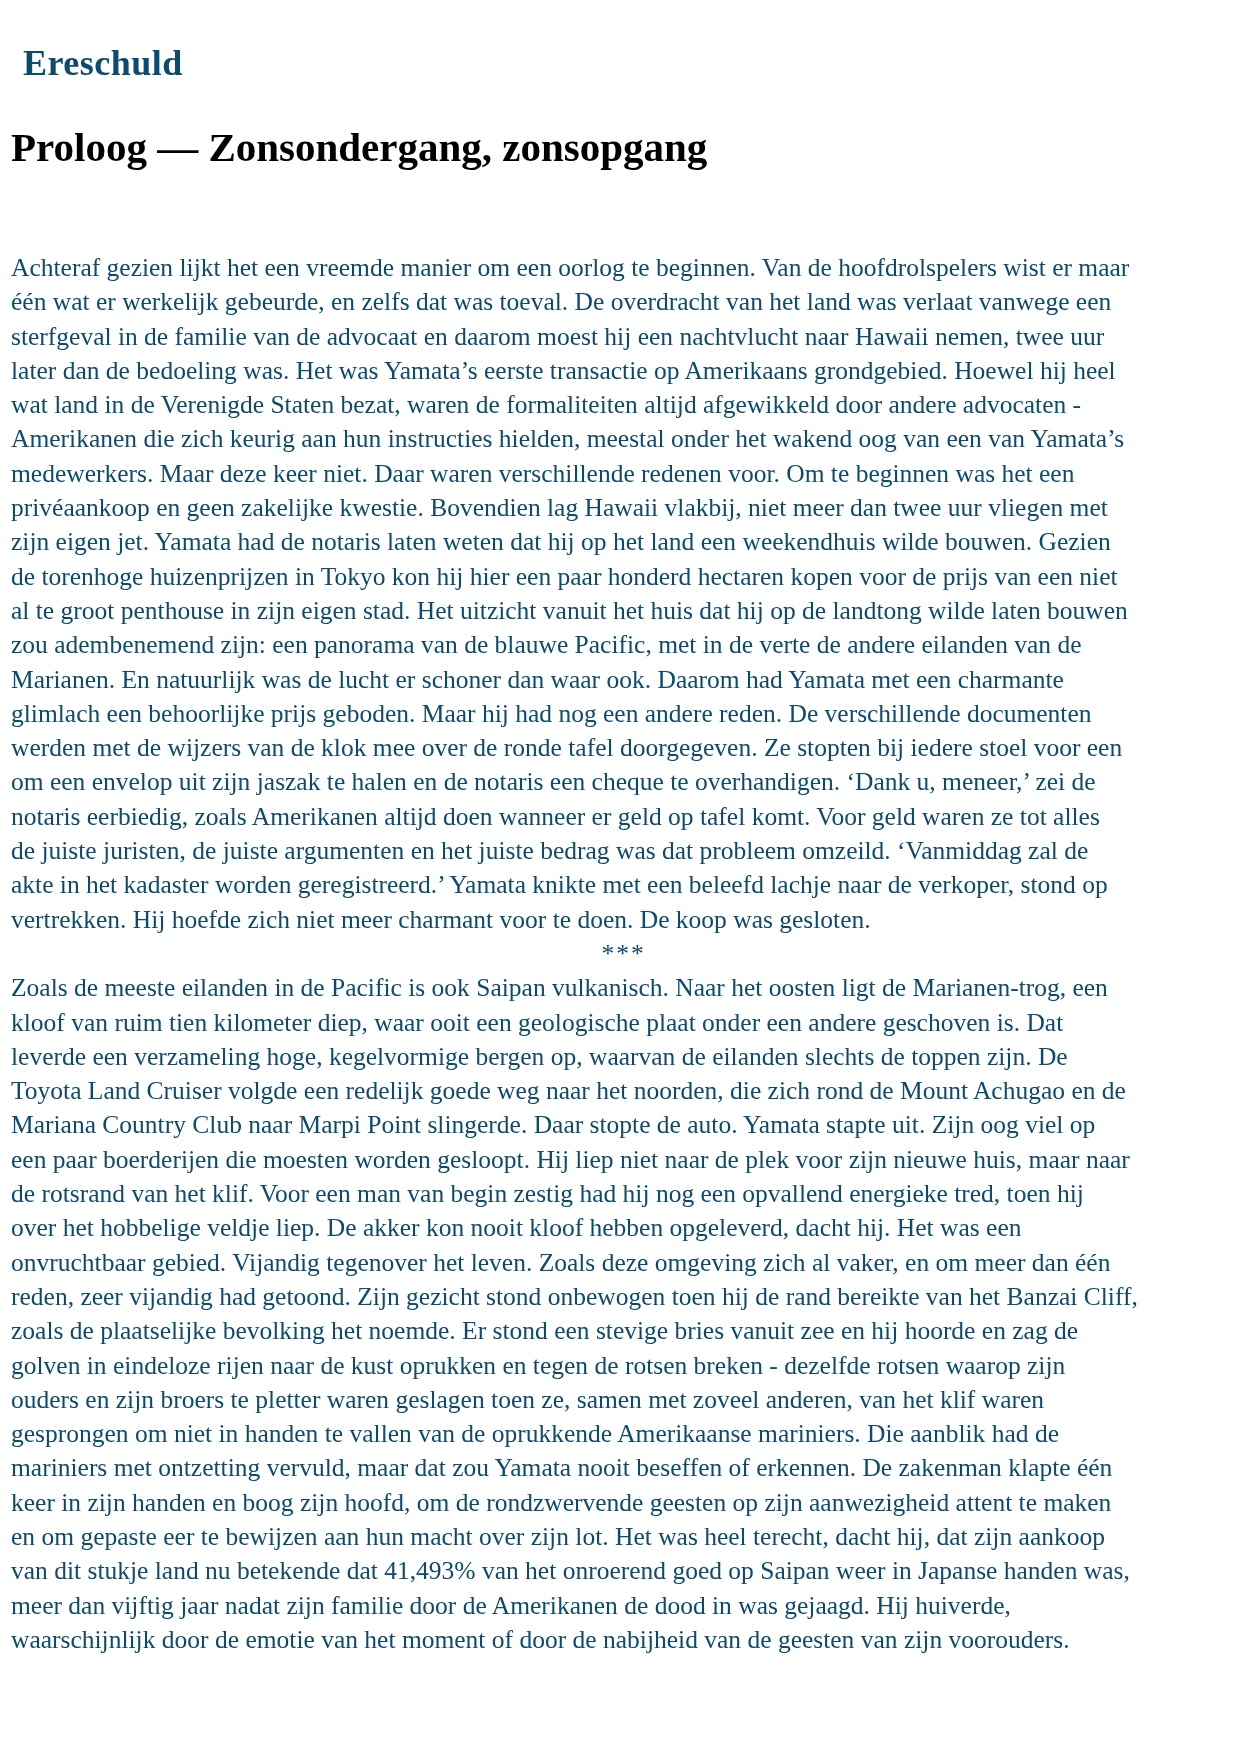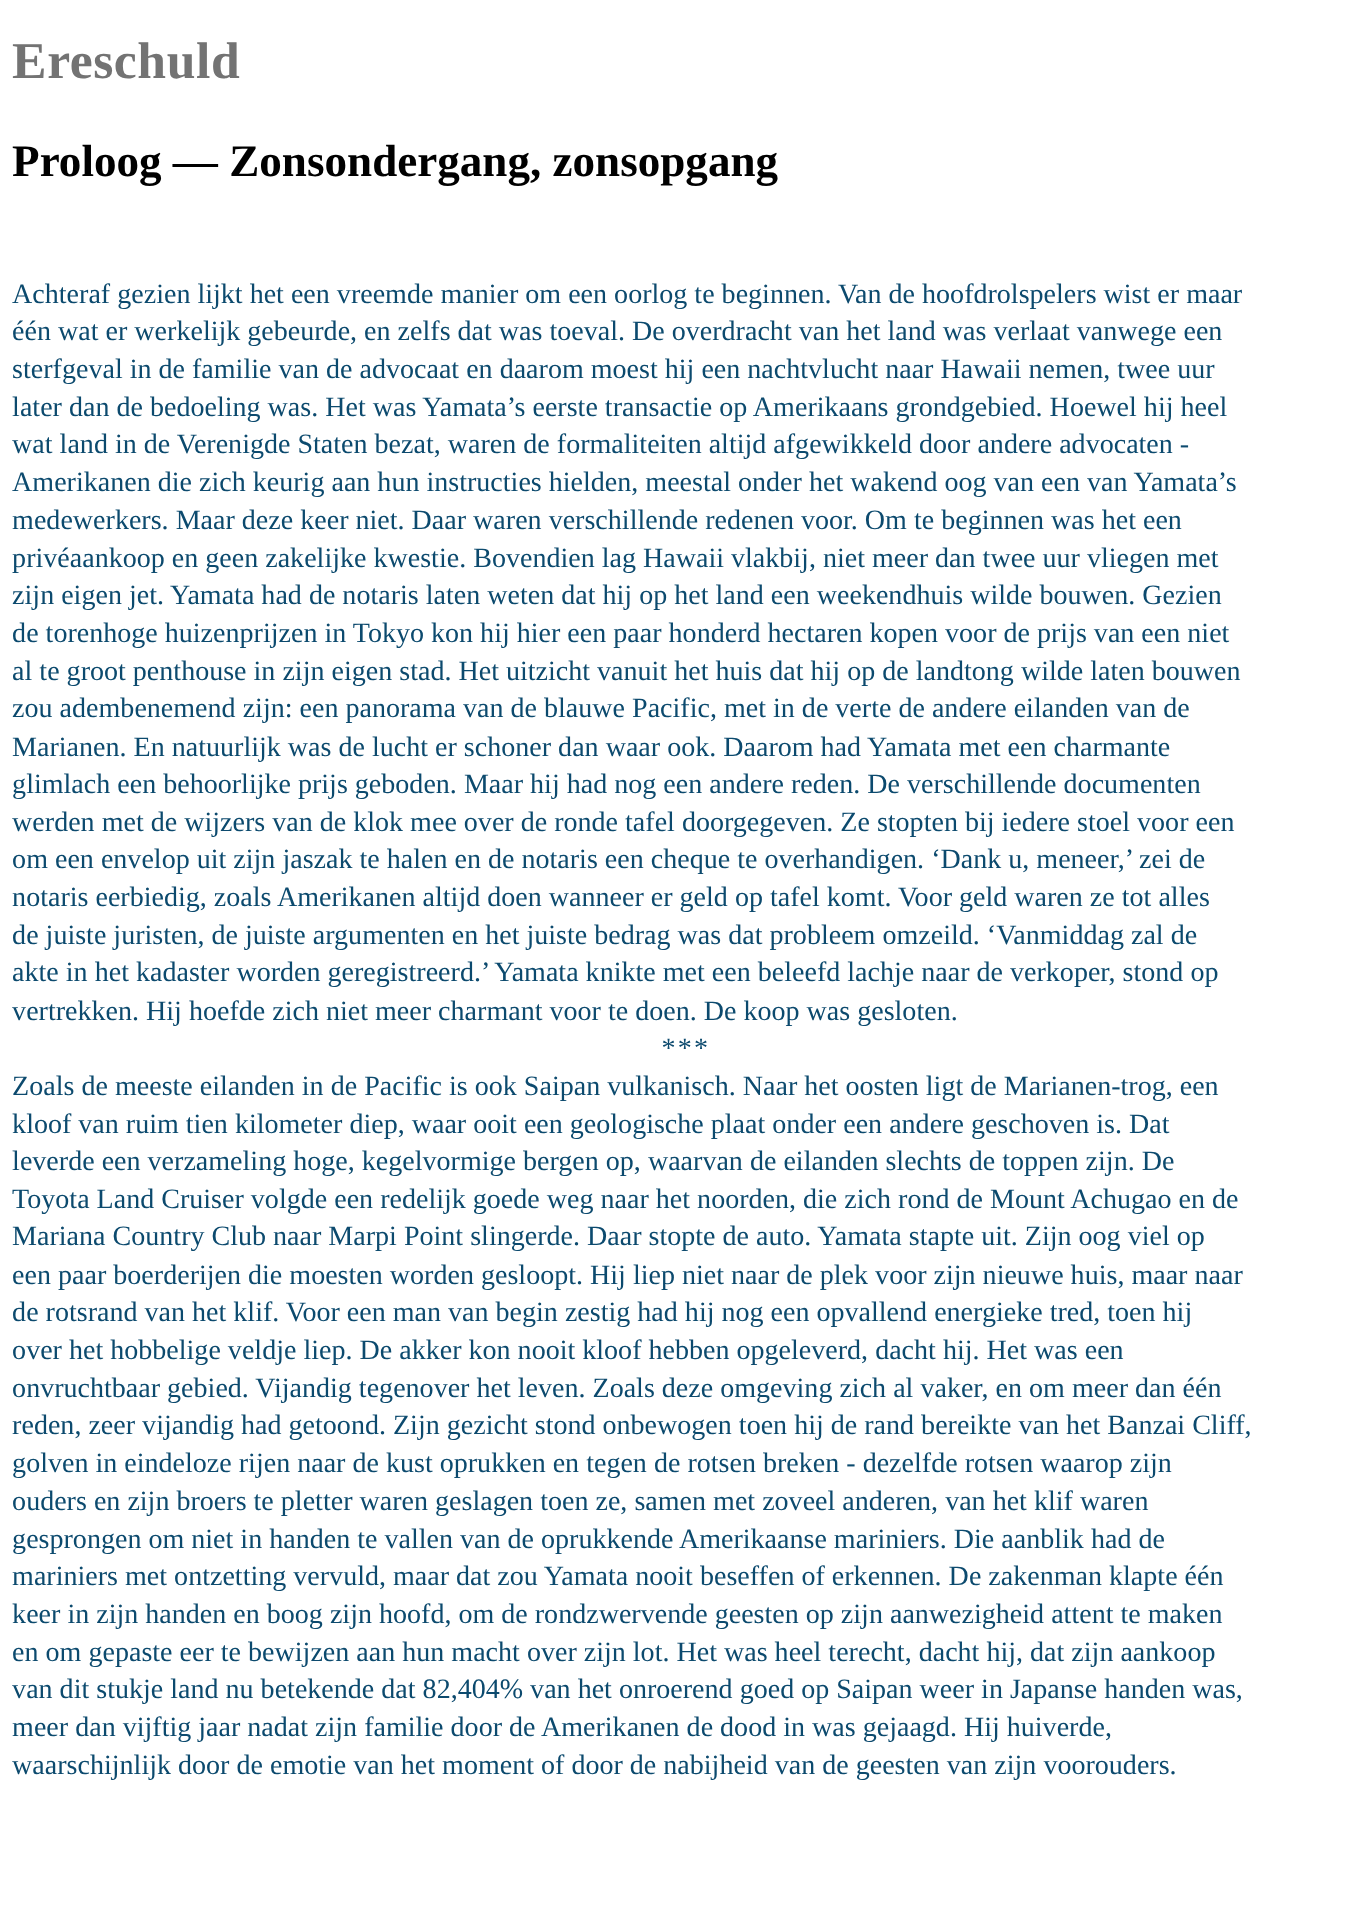--- a/index.html
+++ b/index.html
@@ -12,25 +12,25 @@
     width: 1240px;
     height: 1752px;
     box-sizing: border-box;
     background: #ffffff;
     padding: 33px 4px 0 11px;
     overflow: hidden;
     font-family: "Liberation Serif", serif;
     color: #1a1a1a;
   }
   .title {
-    margin: 0;
-    font-size: 47px;
+    margin: 12px;
+    font-size: 36px;
     line-height: 1;
     font-weight: 700;
-    color: #737373;
+    color: #0c4a6e;
     letter-spacing: 0.5px;
   }
   .subtitle {
     margin: 46px 0 0 0;
     font-size: 41px;
     line-height: 1;
     font-weight: 700;
     color: #000000;
   }
   .body {
@@ -78,23 +78,24 @@
       <div class="line">Zoals de meeste eilanden in de Pacific is ook Saipan vulkanisch. Naar het oosten ligt de Marianen-trog, een</div>
       <div class="line">kloof van ruim tien kilometer diep, waar ooit een geologische plaat onder een andere geschoven is. Dat</div>
       <div class="line">leverde een verzameling hoge, kegelvormige bergen op, waarvan de eilanden slechts de toppen zijn. De</div>
       <div class="line">Toyota Land Cruiser volgde een redelijk goede weg naar het noorden, die zich rond de Mount Achugao en de</div>
       <div class="line">Mariana Country Club naar Marpi Point slingerde. Daar stopte de auto. Yamata stapte uit. Zijn oog viel op</div>
       <div class="line">een paar boerderijen die moesten worden gesloopt. Hij liep niet naar de plek voor zijn nieuwe huis, maar naar</div>
       <div class="line">de rotsrand van het klif. Voor een man van begin zestig had hij nog een opvallend energieke tred, toen hij</div>
       <div class="line">over het hobbelige veldje liep. De akker kon nooit kloof hebben opgeleverd, dacht hij. Het was een</div>
       <div class="line">onvruchtbaar gebied. Vijandig tegenover het leven. Zoals deze omgeving zich al vaker, en om meer dan één</div>
       <div class="line">reden, zeer vijandig had getoond. Zijn gezicht stond onbewogen toen hij de rand bereikte van het Banzai Cliff,</div>
+      <div class="line">zoals de plaatselijke bevolking het noemde. Er stond een stevige bries vanuit zee en hij hoorde en zag de</div>
       <div class="line">golven in eindeloze rijen naar de kust oprukken en tegen de rotsen breken - dezelfde rotsen waarop zijn</div>
       <div class="line">ouders en zijn broers te pletter waren geslagen toen ze, samen met zoveel anderen, van het klif waren</div>
       <div class="line">gesprongen om niet in handen te vallen van de oprukkende Amerikaanse mariniers. Die aanblik had de</div>
       <div class="line">mariniers met ontzetting vervuld, maar dat zou Yamata nooit beseffen of erkennen. De zakenman klapte één</div>
       <div class="line">keer in zijn handen en boog zijn hoofd, om de rondzwervende geesten op zijn aanwezigheid attent te maken</div>
       <div class="line">en om gepaste eer te bewijzen aan hun macht over zijn lot. Het was heel terecht, dacht hij, dat zijn aankoop</div>
-      <div class="line">van dit stukje land nu betekende dat 82,404% van het onroerend goed op Saipan weer in Japanse handen was,</div>
+      <div class="line">van dit stukje land nu betekende dat 41,493% van het onroerend goed op Saipan weer in Japanse handen was,</div>
       <div class="line">meer dan vijftig jaar nadat zijn familie door de Amerikanen de dood in was gejaagd. Hij huiverde,</div>
       <div class="line">waarschijnlijk door de emotie van het moment of door de nabijheid van de geesten van zijn voorouders.</div>
     </div>
 </div>
 
 </body></html>

